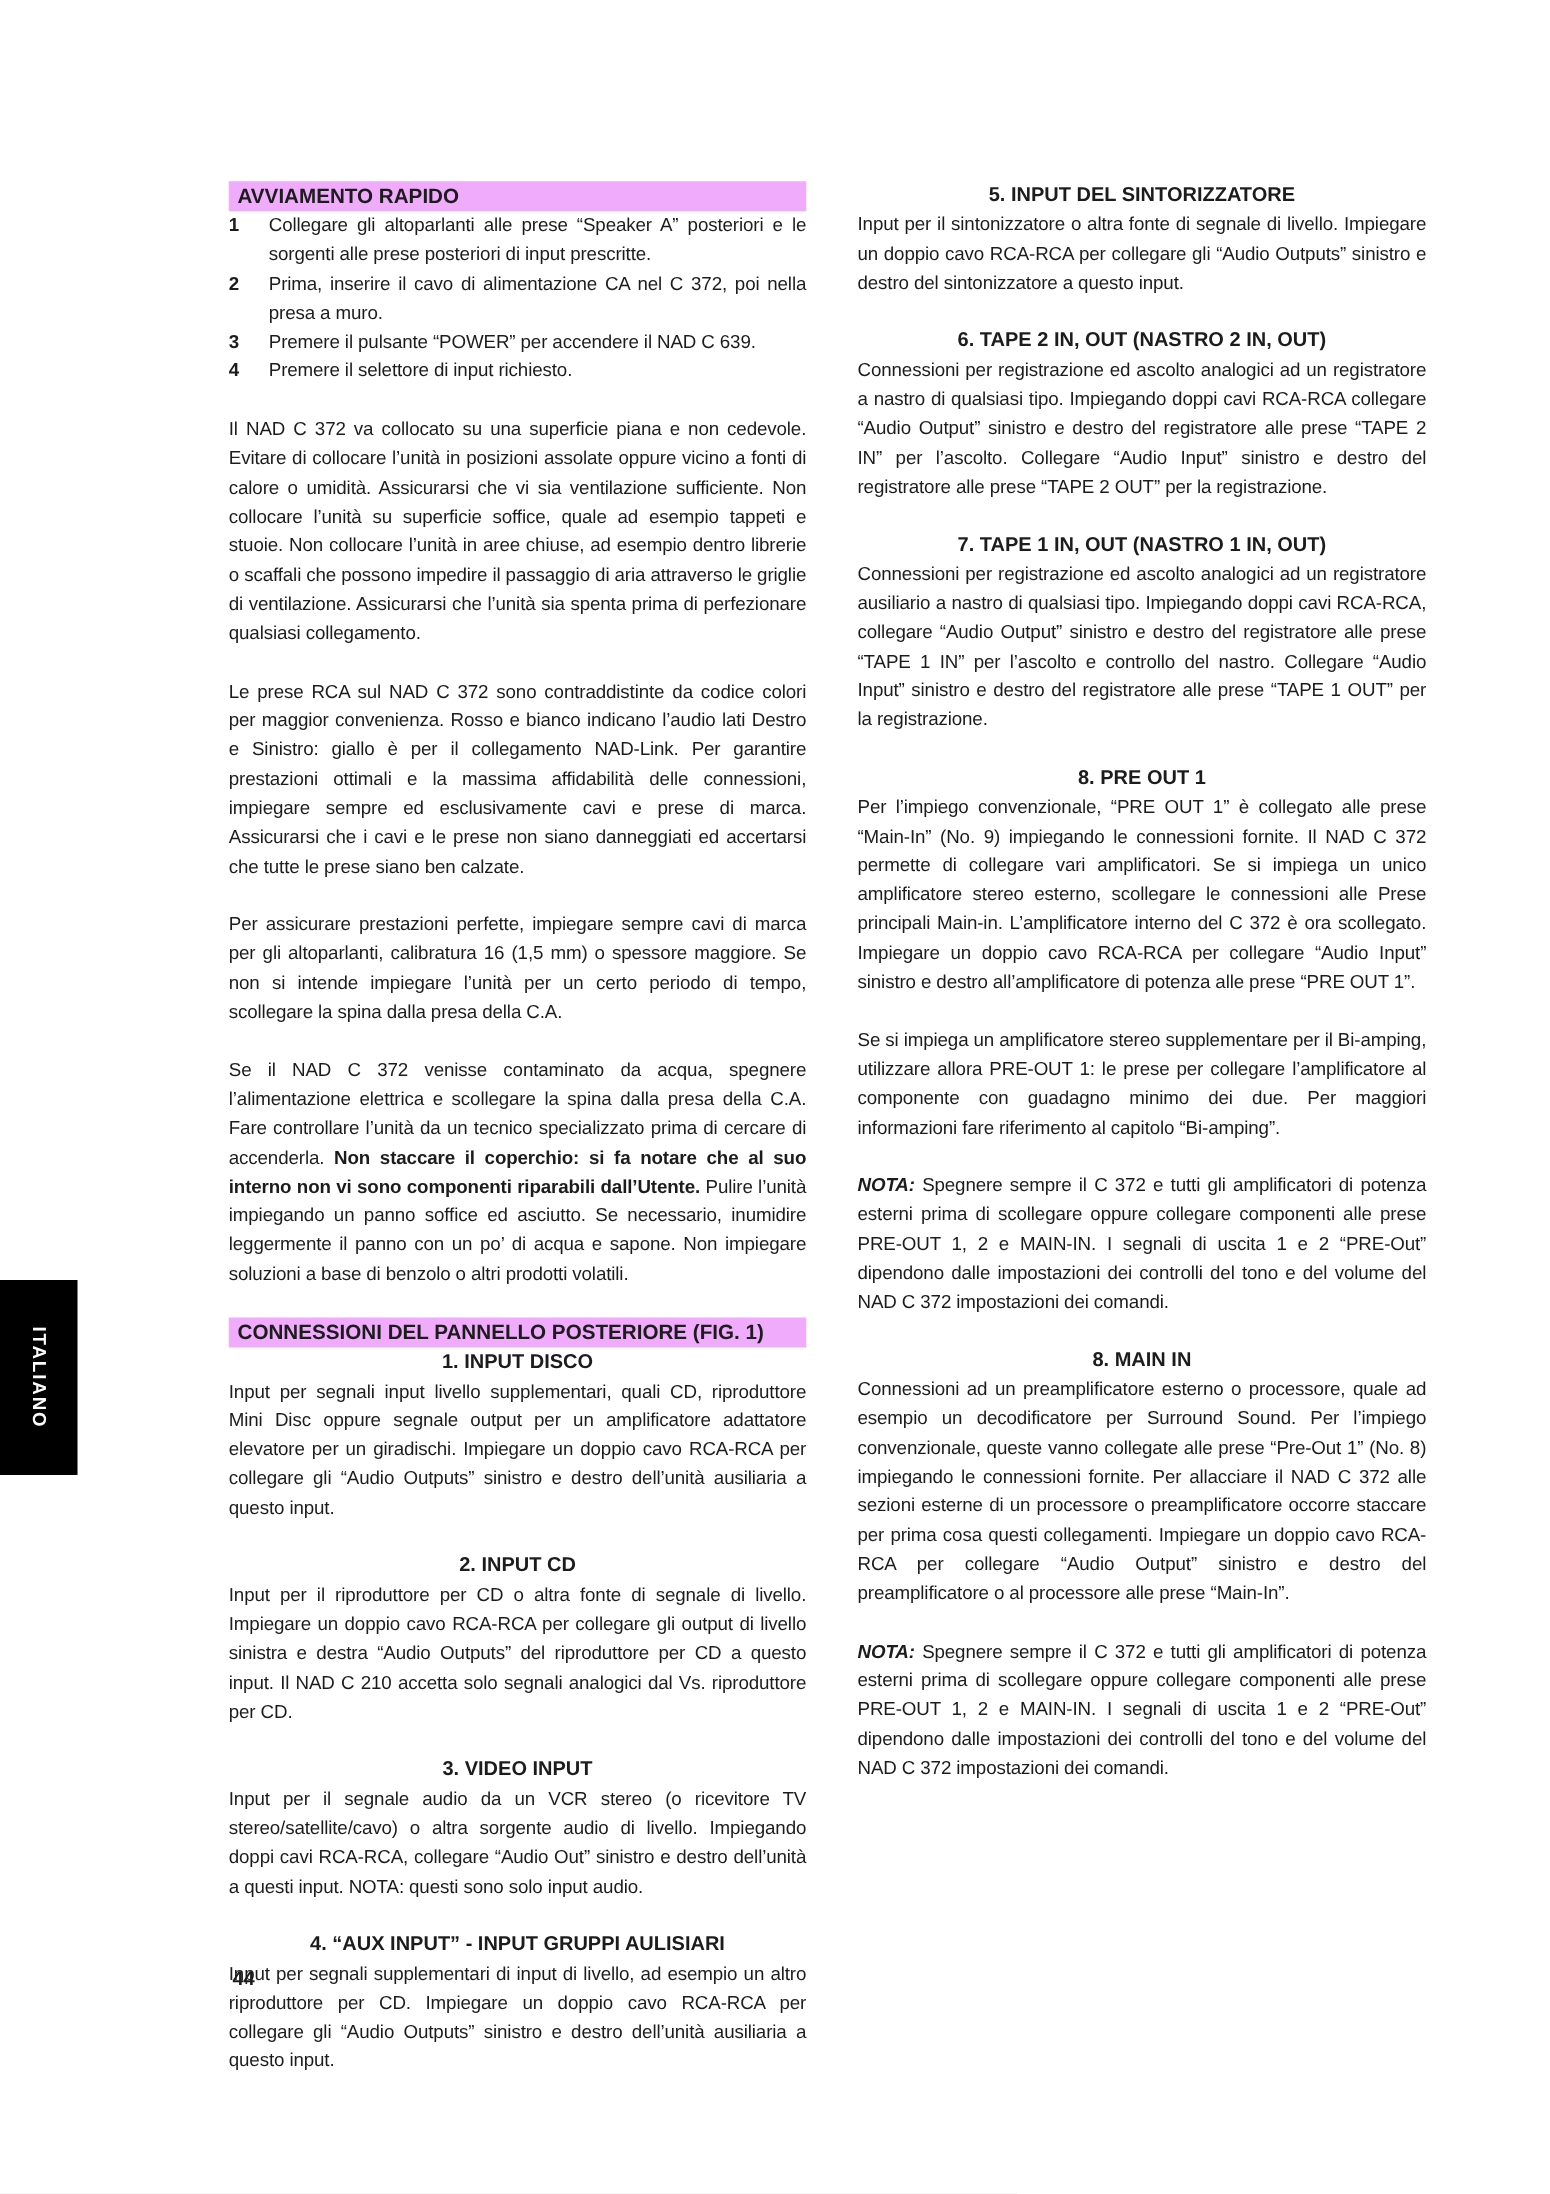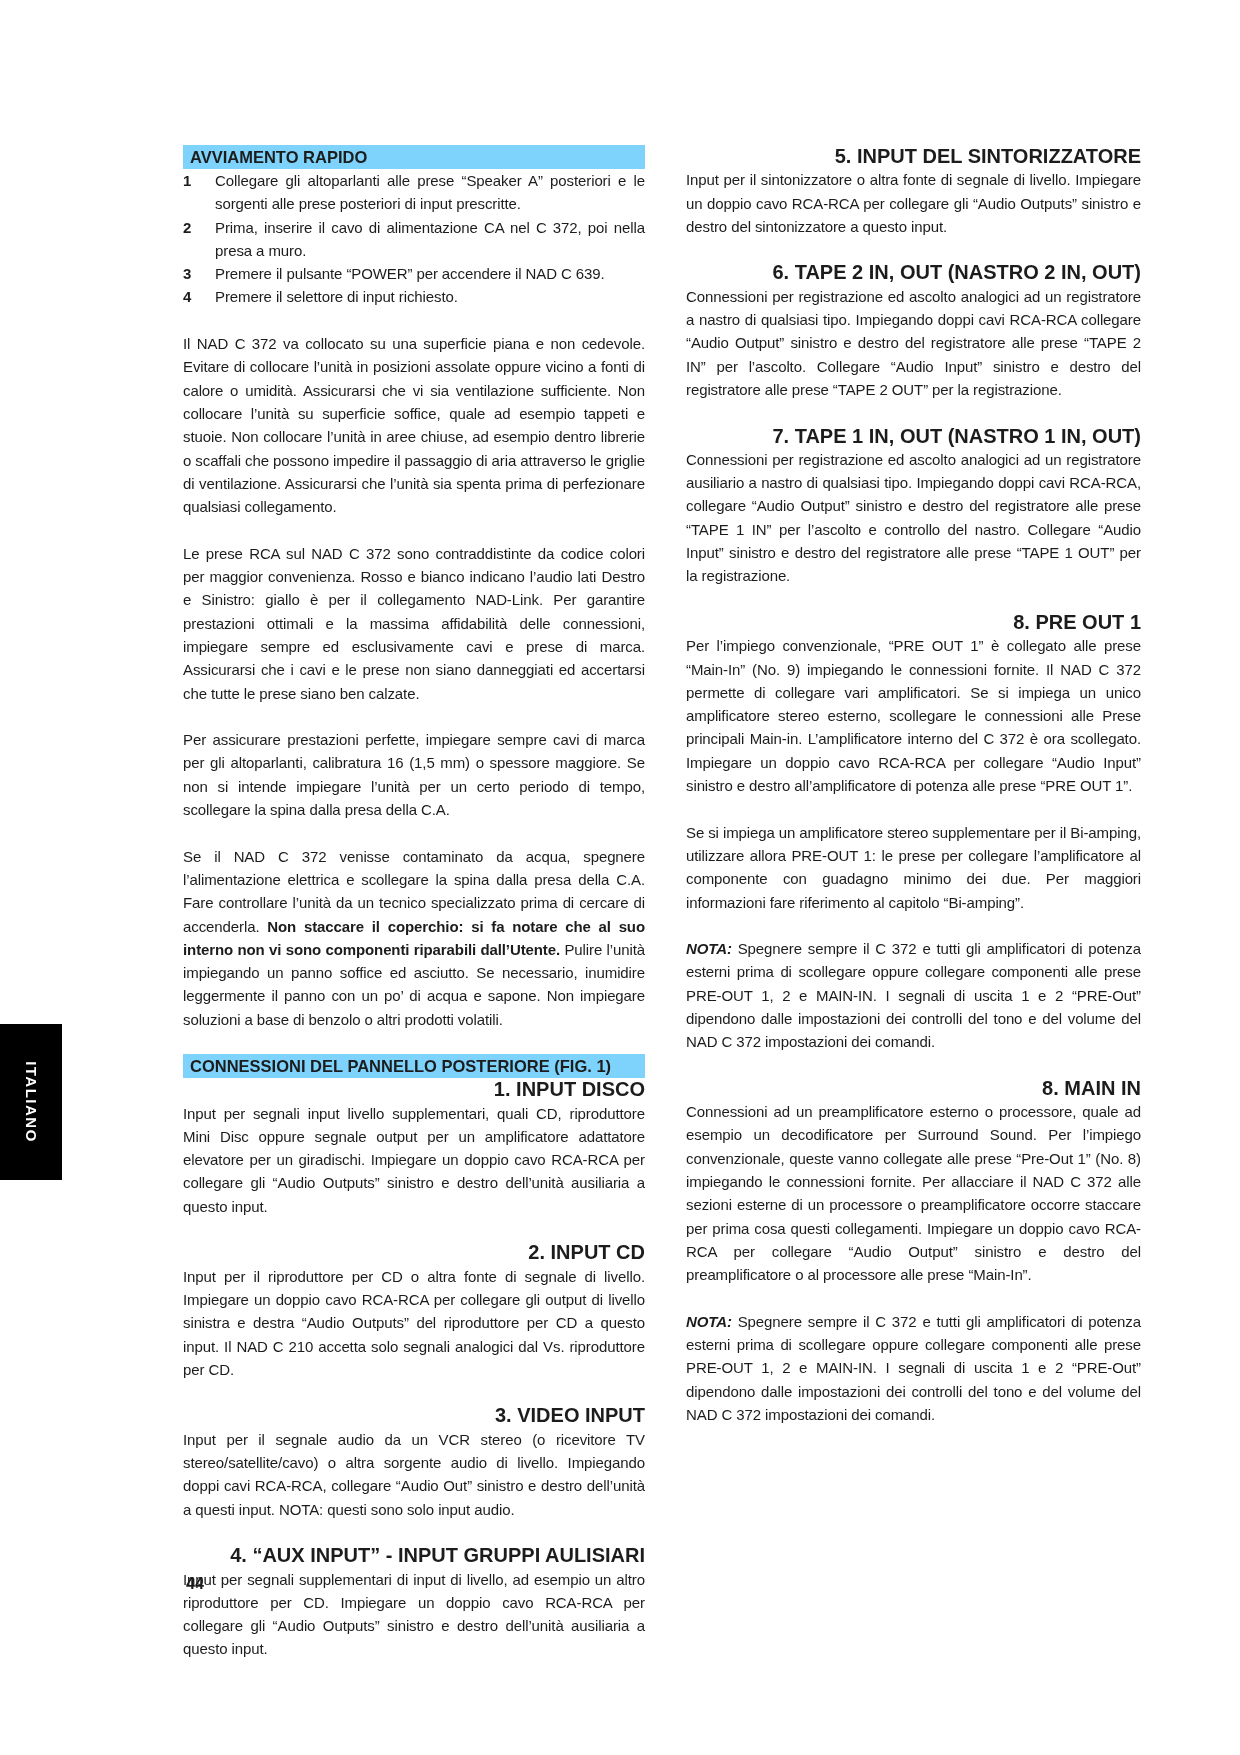--- a/index.html
+++ b/index.html
@@ -18,36 +18,36 @@
     top:145px;
     font-size:15px;
     line-height:23.3px;
     text-align:justify;
     letter-spacing:-0.1px;
   }
   .col-left{left:183px;width:462px;}
   .col-right{left:686px;width:455px;}
 
   .bar{
-    background:#7dd3fc;
+    background:#f0abfc;
     font-weight:bold;
     font-size:16.5px;
     line-height:24px;
     min-height:24px;
     padding-left:7px;
     margin-top:23.3px;
     text-align:left;
     letter-spacing:0;
   }
   .h{
     font-weight:bold;
-    font-size:20px;
+    font-size:16px;
     line-height:23.3px;
     margin-top:23.3px;
-    text-align:right;
+    text-align:center;
     letter-spacing:0;
   }
   .p{margin:23.3px 0 0 0;}
   .list{margin-top:0;}
   .col > :first-child{margin-top:0;}
   .bar + .h, .bar + .p, .bar + .list, .h + .p{margin-top:0;}
 
   .li{display:flex;}
   .li .num{font-weight:bold;width:32px;flex:none;text-align:left;}
   .li .litext{flex:1;}

